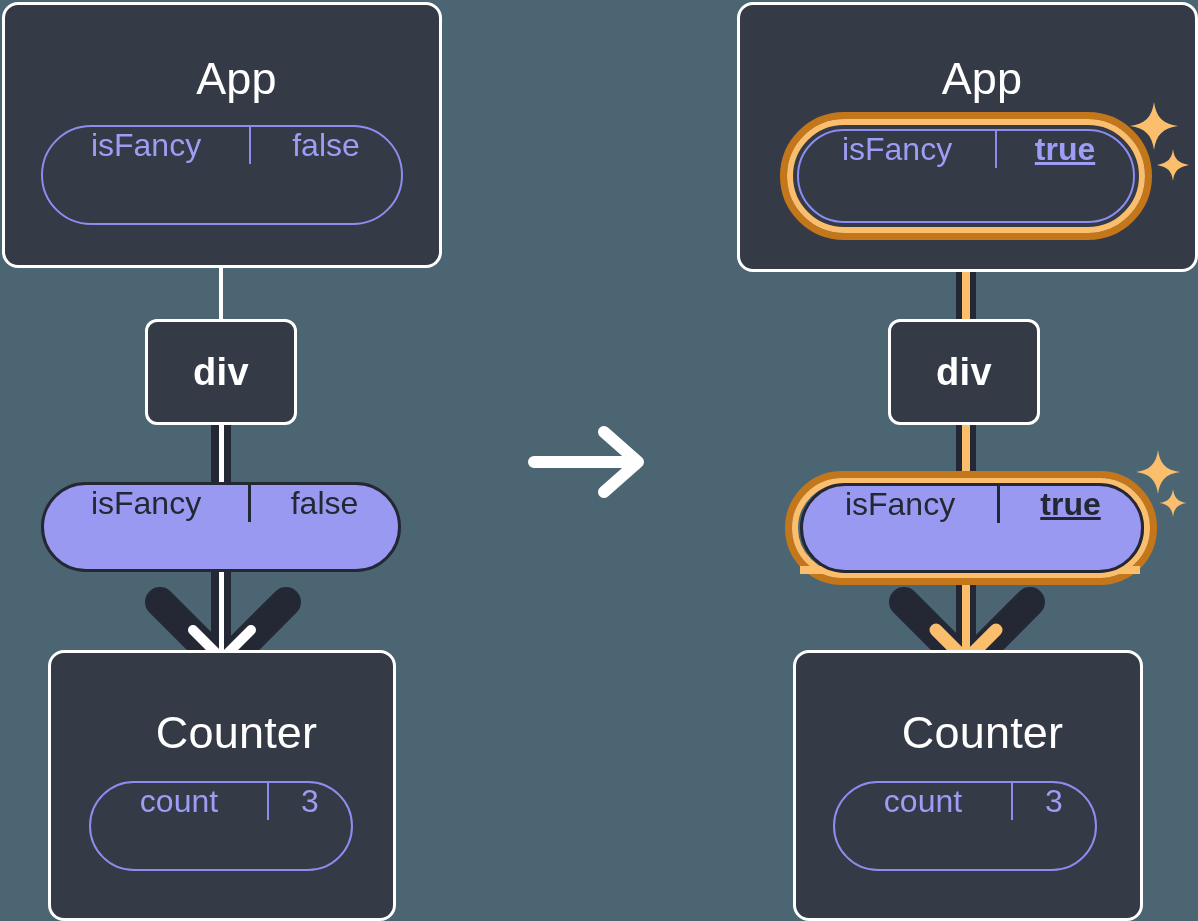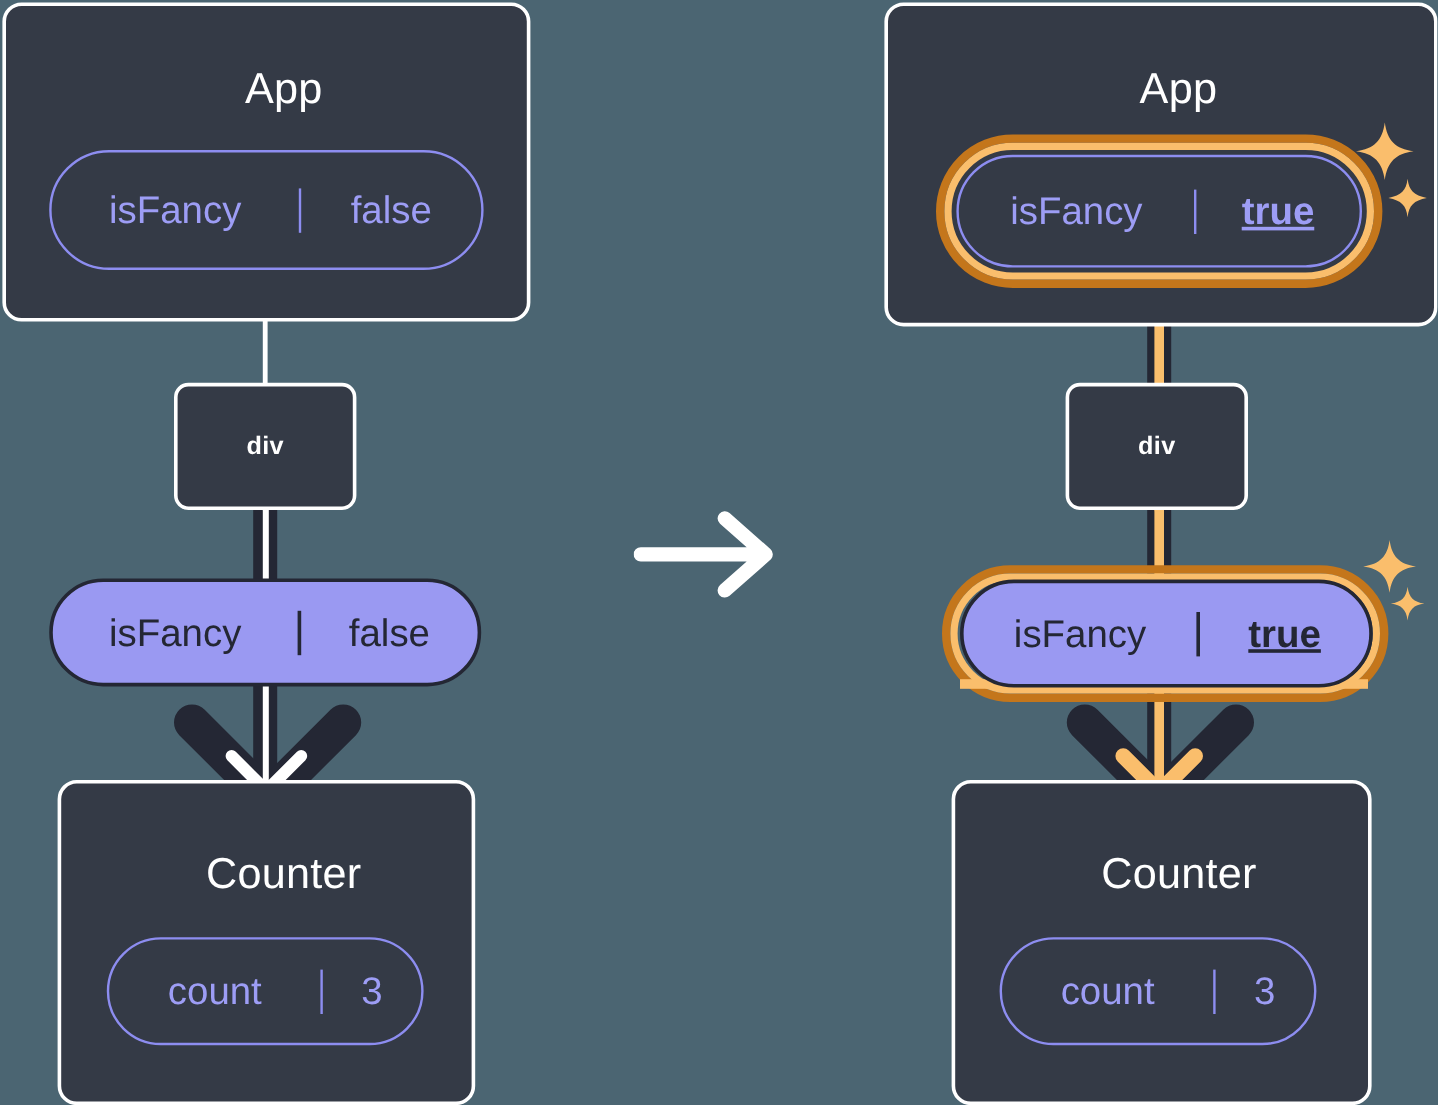--- a/index.html
+++ b/index.html
@@ -16,46 +16,46 @@
     position: absolute;
     background: #343A46;
     border: 3px solid #FFFFFF;
     border-radius: 16px;
     z-index: 6;
   }
   .comp-title {
     position: absolute; left: 0; right: 0;
     text-align: center;
     color: #FFFFFF;
-    font-size: 36px;
+    font-size: 45px;
     font-weight: 400;
     letter-spacing: 0.2px;
     white-space: nowrap;
     padding-left: 29px;
   }
   .tag-box {
     position: absolute;
     background: #343A46;
     border: 3px solid #FFFFFF;
     border-radius: 12px;
     z-index: 7;
     display: flex; align-items: center; justify-content: center;
   }
   .tag-label {
     color: #FFFFFF;
-    font-size: 21px;
+    font-size: 38px;
     font-weight: 700;
     letter-spacing: 0.3px;
   }
 
   
   .pill {
     position: absolute;
     display: flex;
-    align-items: center;
+    align-items: flex-start;
     border-radius: 999px;
     overflow: hidden;
     z-index: 9;
   }
   .pill .cell {
     display: flex; align-items: center; justify-content: center;
     font-size: 32px;
     white-space: nowrap;
   }
   

